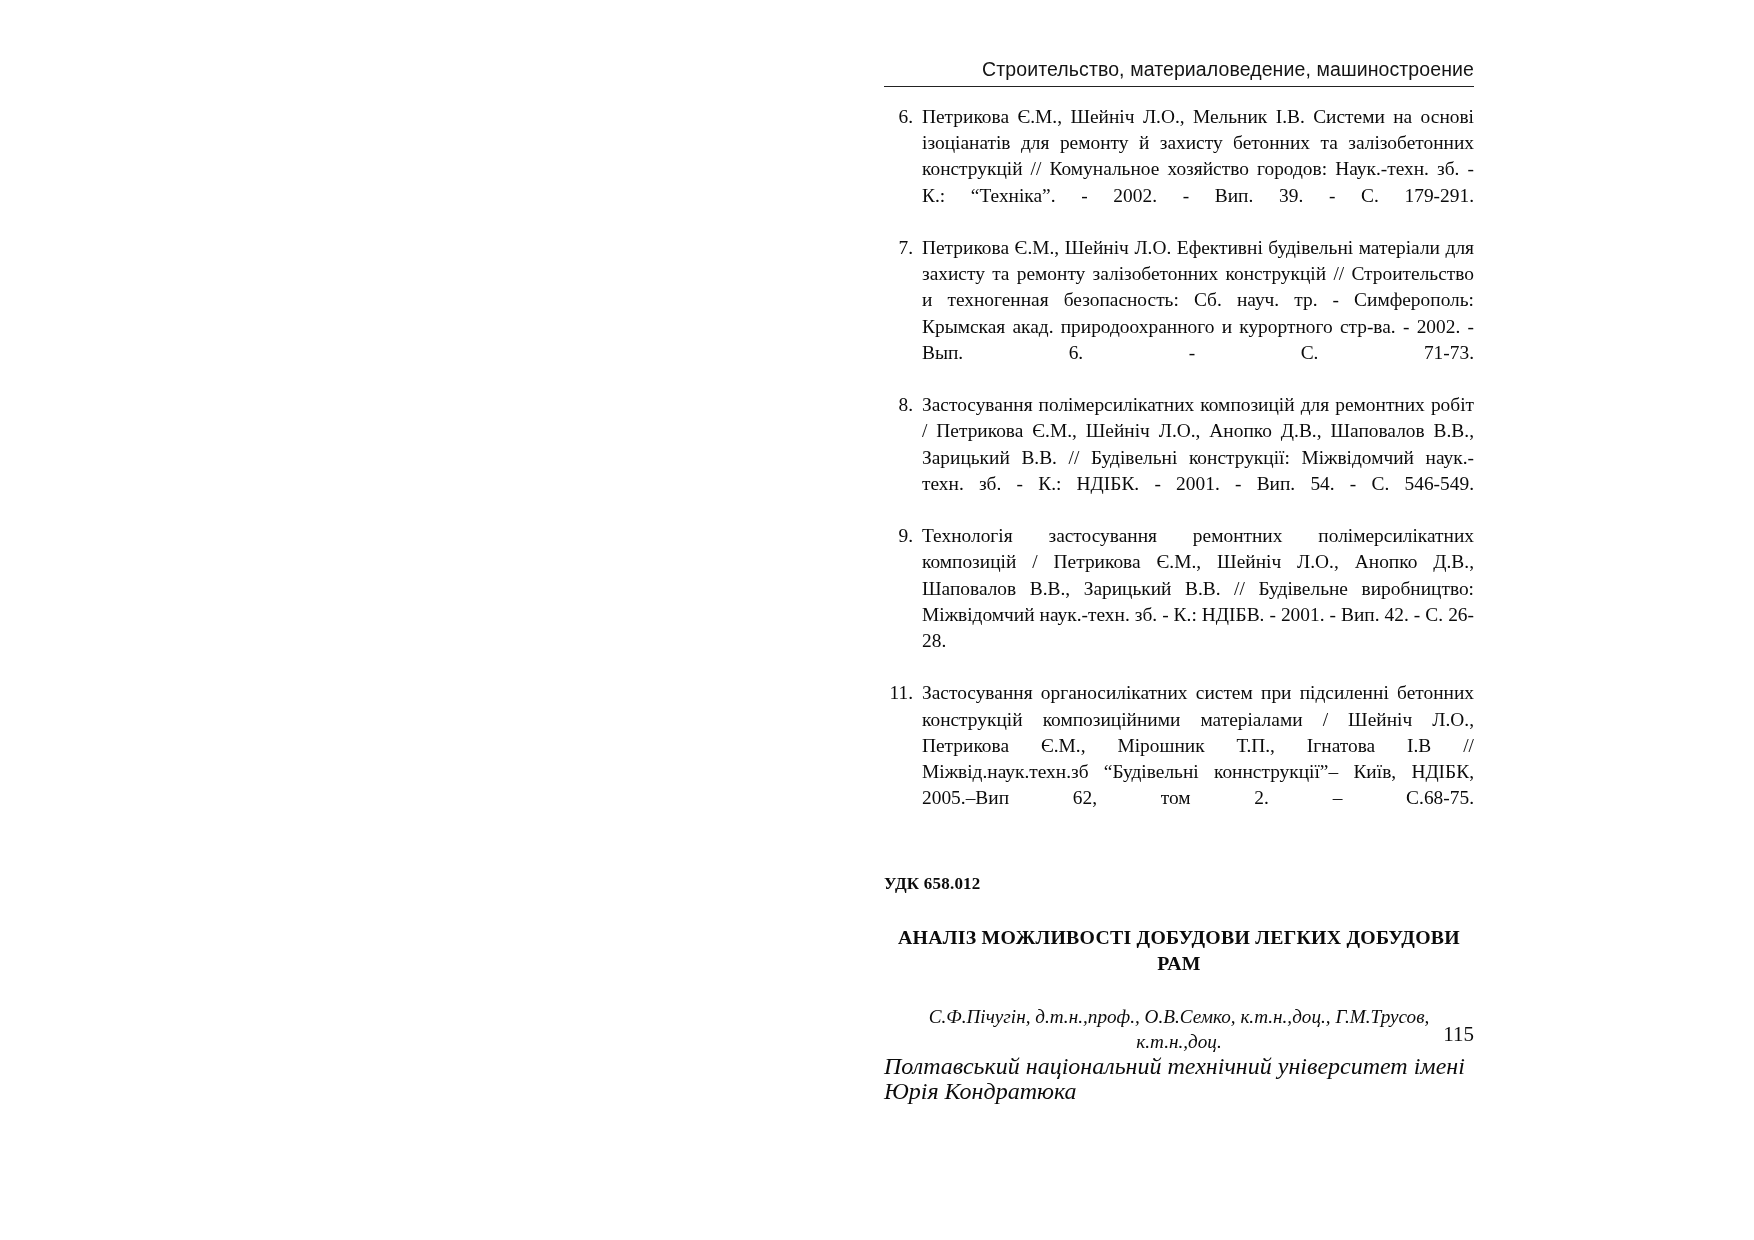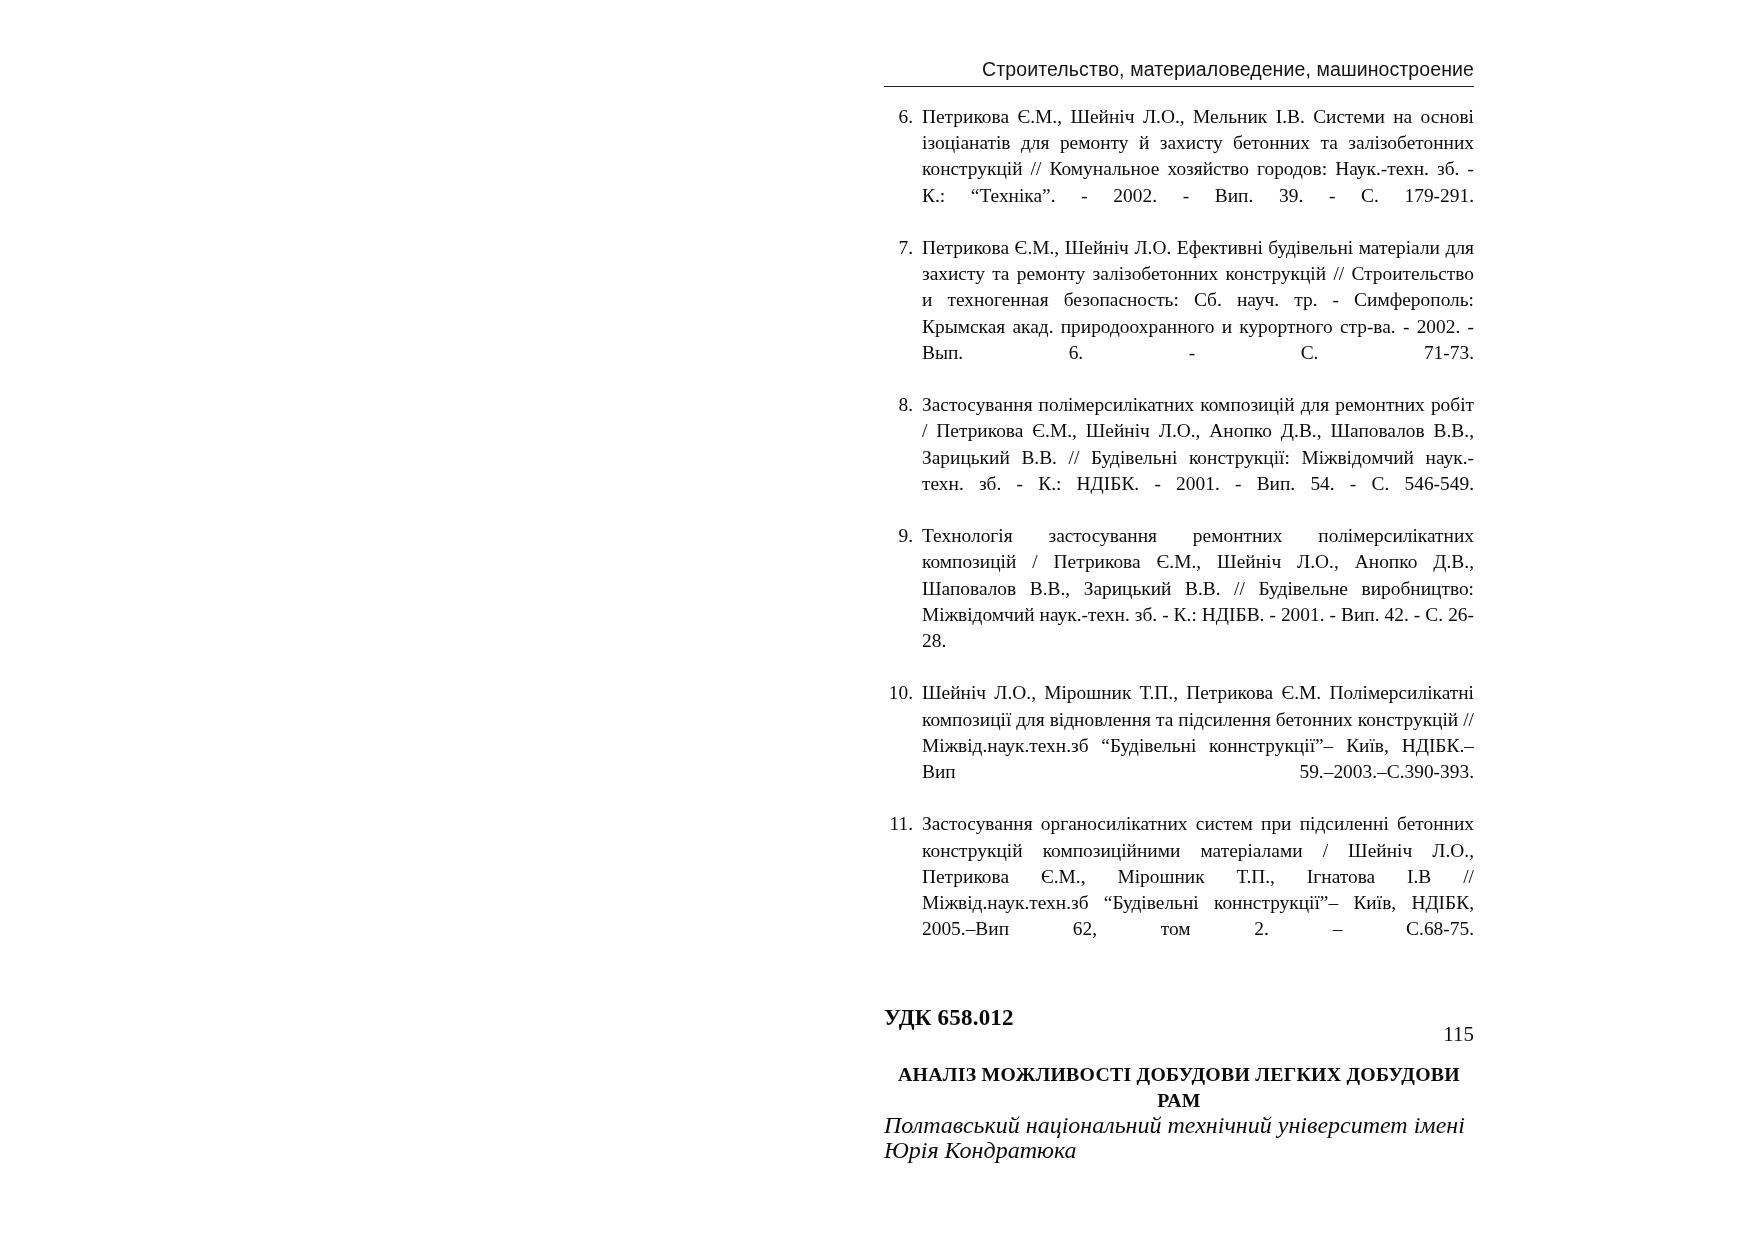--- a/index.html
+++ b/index.html
@@ -81,21 +81,21 @@
   
   ol.refs li .body::after {
     content: "";
     display: inline-block;
     width: 100%;
   }
 
   
   .udk {
     margin-top: 36px;
-    font-size: 23px;
+    font-size: 17px;
     font-weight: bold;
     letter-spacing: 0.2px;
   }
   .article-title {
     margin-top: 30px;
     text-align: center;
     font-size: 19.8px;
     font-weight: bold;
     letter-spacing: 0.25px;
     line-height: 26px;
@@ -145,33 +145,30 @@
         </li>
         <li>
           <span class="num">8.</span>
           <span class="body">Застосування полімерсилікатних композицій для ремонтних робіт / Петрикова Є.М., Шейніч Л.О., Анопко Д.В., Шаповалов В.В., Зарицький В.В. // Будівельні конструкції: Міжвідомчий наук.-техн. зб. - К.: НДІБК. - 2001. - Вип. 54. - С. 546-549.</span>
         </li>
         <li>
           <span class="num">9.</span>
           <span class="body">Технологія застосування ремонтних полімерсилікатних композицій / Петрикова Є.М., Шейніч Л.О., Анопко Д.В., Шаповалов В.В., Зарицький В.В. // Будівельне виробництво: Міжвідомчий наук.-техн. зб. - К.: НДІБВ. - 2001. - Вип. 42. - С. 26-28.</span>
         </li>
         <li>
-          <span class="num">10.</span>
-          <span class="body">Шейніч Л.О., Мірошник Т.П., Петрикова Є.М. Полімерсилікатні композиції для відновлення та підсилення бетонних конструкцій // Міжвід.наук.техн.зб  “Будівельні коннструкції”– Київ, НДІБК.–Вип 59.–2003.–С.390-393.</span>
-        </li>
-        <li>
           <span class="num">11.</span>
           <span class="body">Застосування органосилікатних систем при підсиленні бетонних конструкцій композиційними матеріалами / Шейніч Л.О., Петрикова Є.М., Мірошник Т.П., Ігнатова І.В // Міжвід.наук.техн.зб  “Будівельні коннструкції”– Київ, НДІБК, 2005.–Вип 62, том 2. – С.68-75.</span>
         </li>
       </ol>
 
     <div class="udk">УДК 658.012</div>
 
     <div class="article-title">АНАЛІЗ МОЖЛИВОСТІ ДОБУДОВИ ЛЕГКИХ ДОБУДОВИ РАМ</div>
 
+    <div class="authors">С.Ф.Пічугін, д.т.н.,проф., О.В.Семко, к.т.н.,доц., Г.М.Трусов, к.т.н.,доц.</div>
 
     <div class="affiliation">Полтавський національний технічний університет імені Юрія Кондратюка</div>
 
   </div>
 
   <div class="folio">115</div>
 
 </div>
 
 </body></html>

